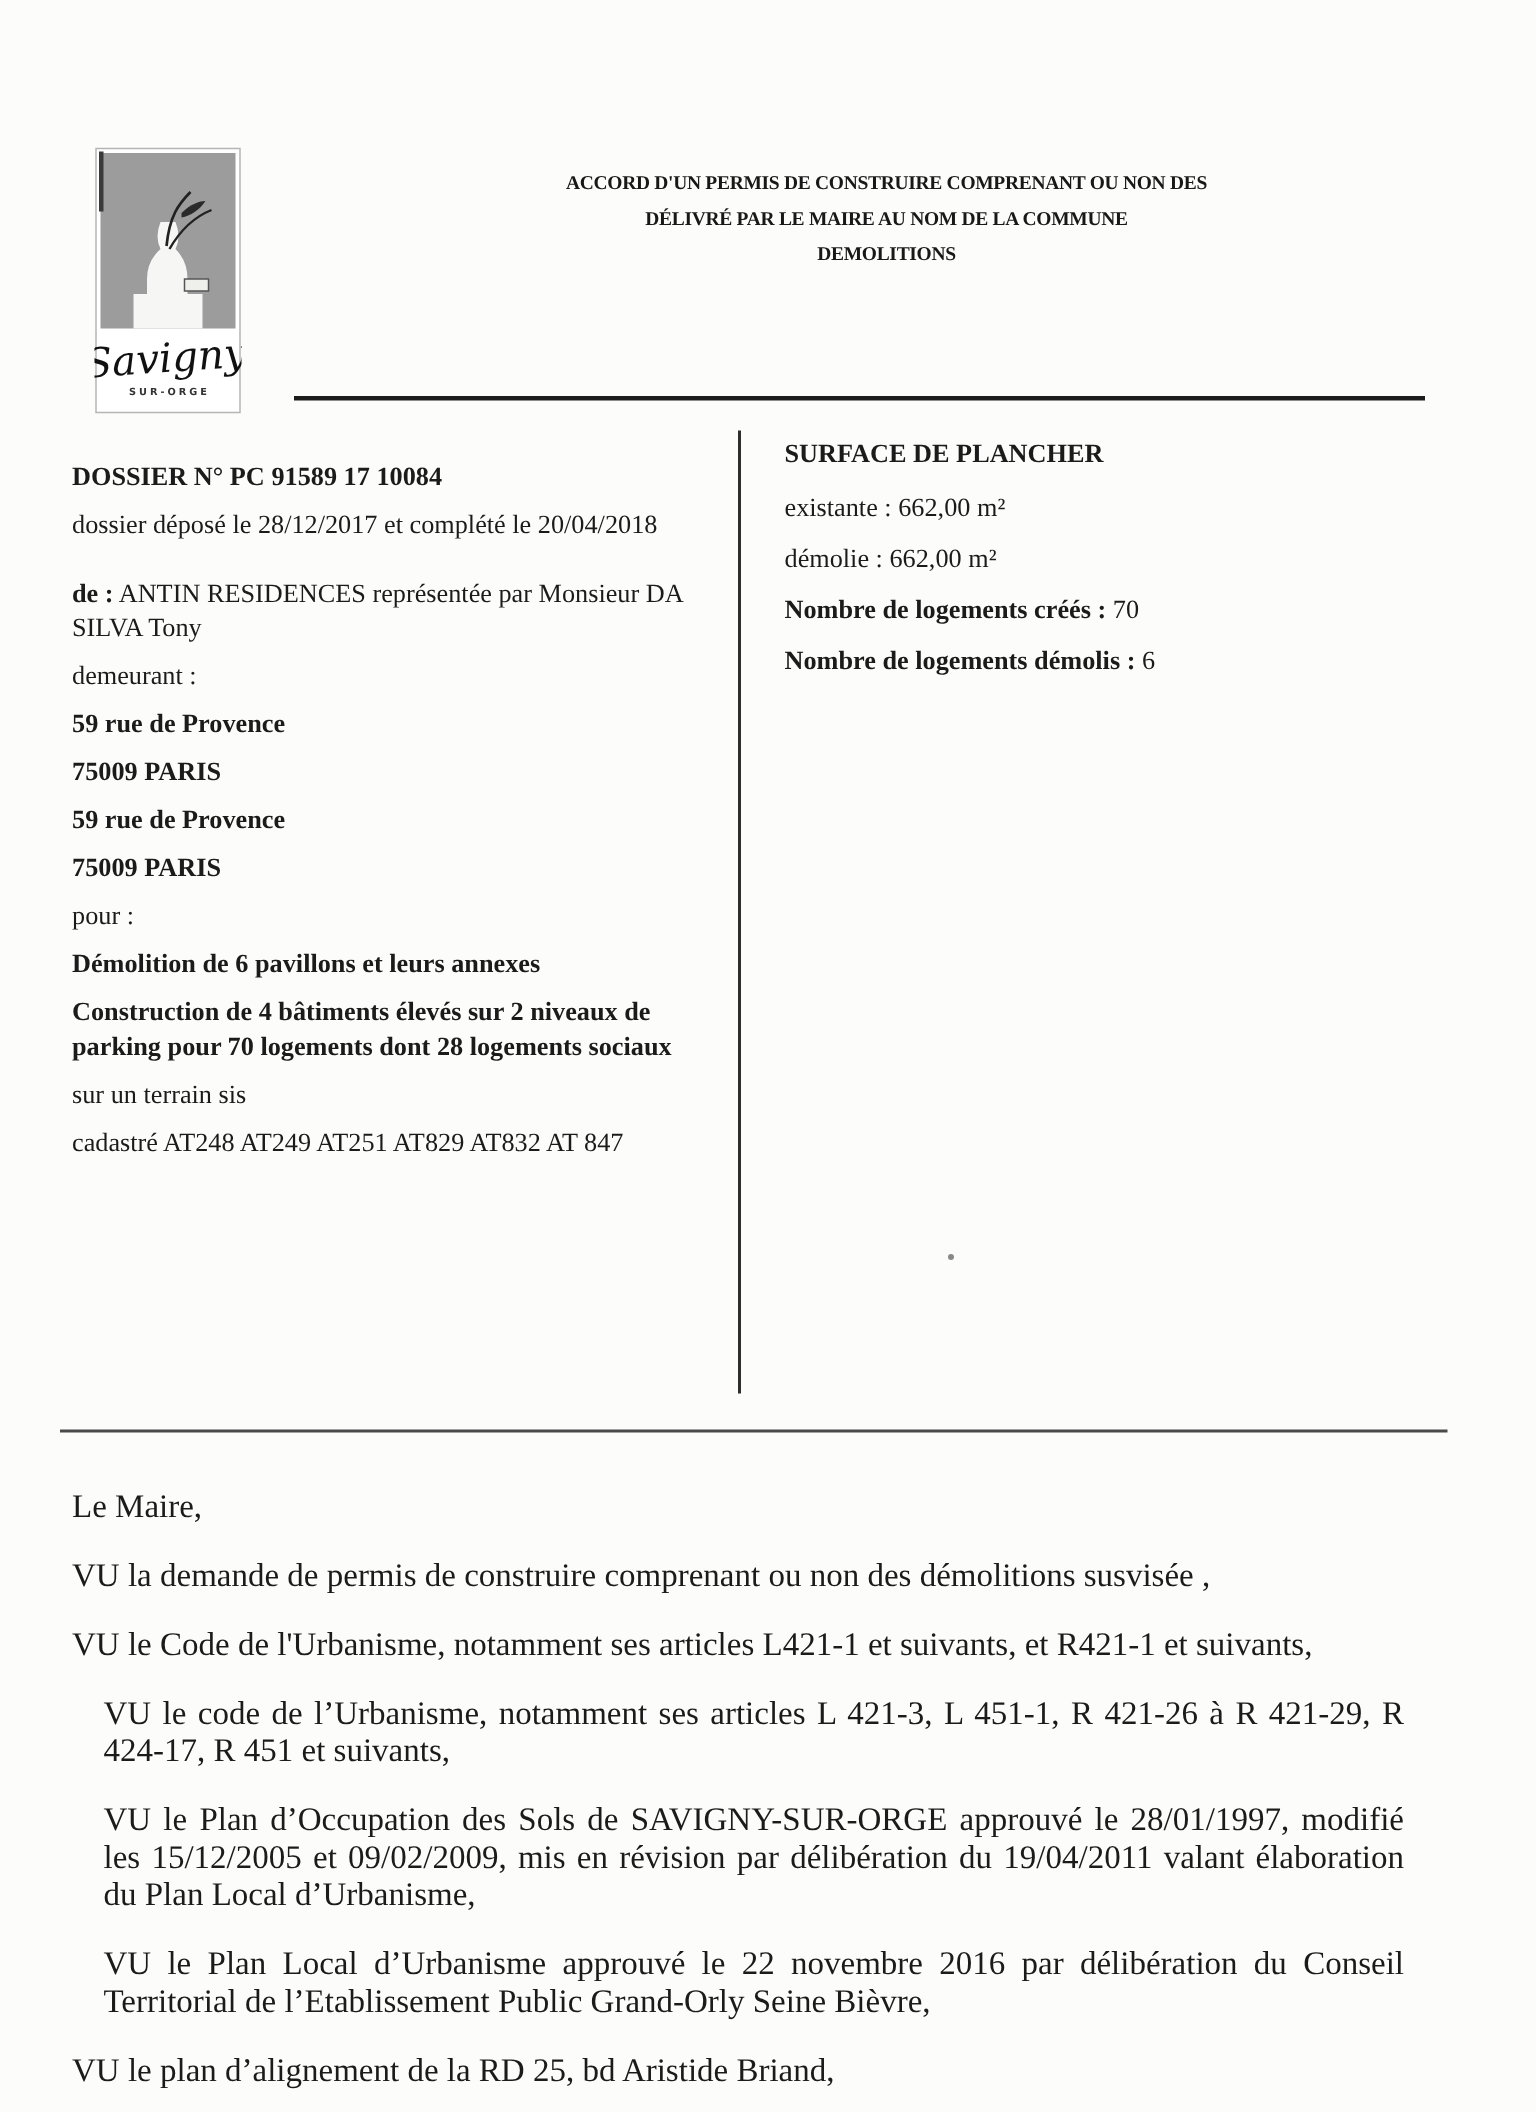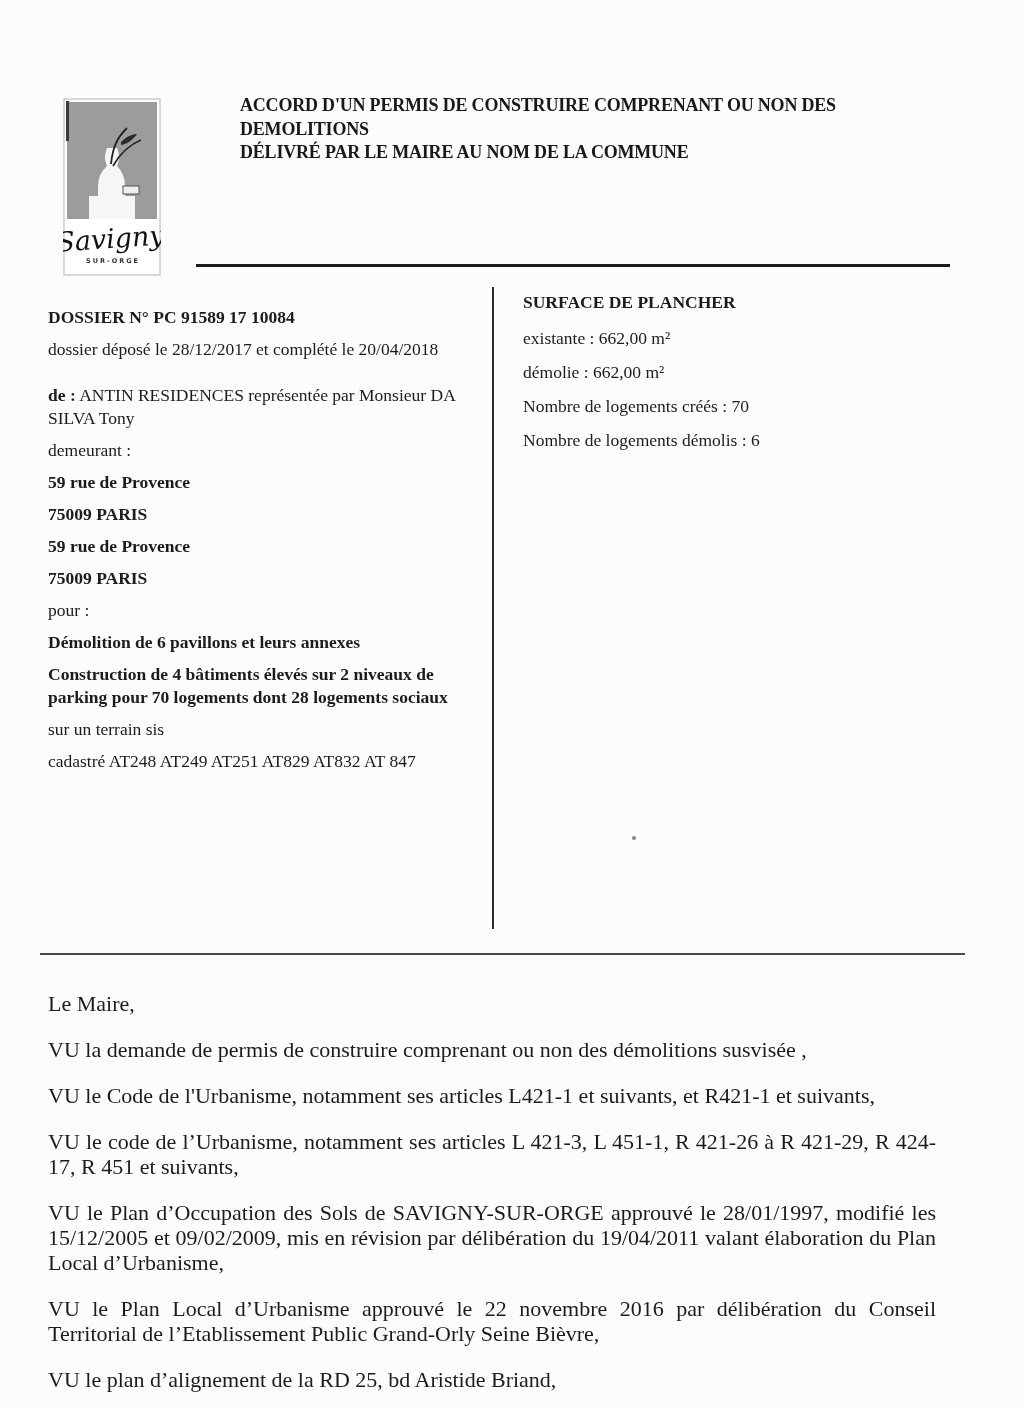--- a/index.html
+++ b/index.html
@@ -11,49 +11,49 @@
     color: #1b1b1b;
     overflow: hidden;
   }
   .page { position: absolute; inset: 0; }
 
   
   .logo { position: absolute; left: 63px; top: 98px; width: 98px; height: 178px; }
 
   
   .title-block {
-    position: absolute; left: 240px; top: 94px; width: 702px;
-    text-align: left; font-weight: bold; font-size: 18px;
+    position: absolute; left: 240px; top: 110px; width: 702px;
+    text-align: center; font-weight: bold; font-size: 13px;
     line-height: 23.5px; letter-spacing: -0.2px; color: #181818;
   }
   .title-block div { white-space: nowrap; }
 
   
   .rule-top { position: absolute; left: 196px; top: 264px; width: 754px; height: 3px; background: #1c1c1c; }
   .col-divider { position: absolute; left: 492px; top: 287px; width: 2px; height: 642px; background: #2e2e2e; }
   .rule-mid { position: absolute; left: 40px; top: 953px; width: 925px; height: 2px; background: #4a4a4a; }
 
   
   .leftcol { position: absolute; left: 48px; top: 306px; width: 443px; font-size: 17.5px; line-height: 23px; }
   .leftcol p { margin: 0 12px 9px 0; }
   .leftcol p.gap-lg { margin-bottom: 23px; }
   .b { font-weight: bold; }
   sup.ord { font-size: 11px; vertical-align: super; line-height: 0; }
 
   
   .rightcol { position: absolute; left: 523px; top: 291px; width: 432px; font-size: 17.5px; line-height: 23px; }
   .rightcol .row { margin: 0 0 11px 0; }
   .rightcol .row.val-bold .val { font-weight: normal; }
-  .rightcol .row.lab-bold .lab { font-weight: normal; }
+  .rightcol .row.lab-bold .lab { font-weight: bold; }
   .section-title { font-weight: bold; margin: 0 0 13px 0; }
 
   
   .bodytext { position: absolute; left: 48px; top: 991px; width: 888px; font-size: 22px; line-height: 25px; }
   .bodytext p { margin: 0 0 21px 0; }
-  .bodytext p.just { text-align: justify; }
+  .bodytext p.just { text-align: justify; margin-left: 21px; }
 
   
   .speck { position: absolute; left: 632px; top: 836px; width: 4px; height: 4px; background: #6a6a6a; border-radius: 50%; opacity: .8; }
 </style>
 </head>
 <body>
 
 <div class="page">
 
   <div class="logo">
@@ -69,22 +69,22 @@
       <path d="M50,68 C58,54 68,46 78,42" fill="none" stroke="#222" stroke-width="1.6"></path>
       <path d="M58,44 C64,38 70,36 74,36 C70,42 64,46 58,47 Z" fill="#2a2a2a"></path>
 
       <text x="48" y="150" text-anchor="middle" font-family="DejaVu Serif, serif" font-style="italic" font-size="27" fill="#111" transform="rotate(-4 48 150)">Savigny</text>
       <text x="50" y="165" text-anchor="middle" font-family="DejaVu Sans, sans-serif" font-weight="bold" font-size="6.5" letter-spacing="2" fill="#333">SUR-ORGE</text>
     </svg>
   </div>
 
   <div class="title-block">
     <div>ACCORD D'UN PERMIS DE CONSTRUIRE COMPRENANT OU NON DES</div>
+    <div>DÉLIVRÉ PAR LE MAIRE AU NOM DE LA COMMUNE</div>
     <div>DEMOLITIONS</div>
-    <div>DÉLIVRÉ PAR LE MAIRE AU NOM DE LA COMMUNE</div>
   </div>
 
   <div class="rule-top"></div>
   <div class="col-divider"></div>
   <div class="rule-mid"></div>
   <div class="speck"></div>
 
   <div class="leftcol">
     <p class="b">DOSSIER N° PC 91589 17 10084</p>
     <p class="gap-lg">dossier déposé le 28/12/2017 et complété le 20/04/2018</p>

